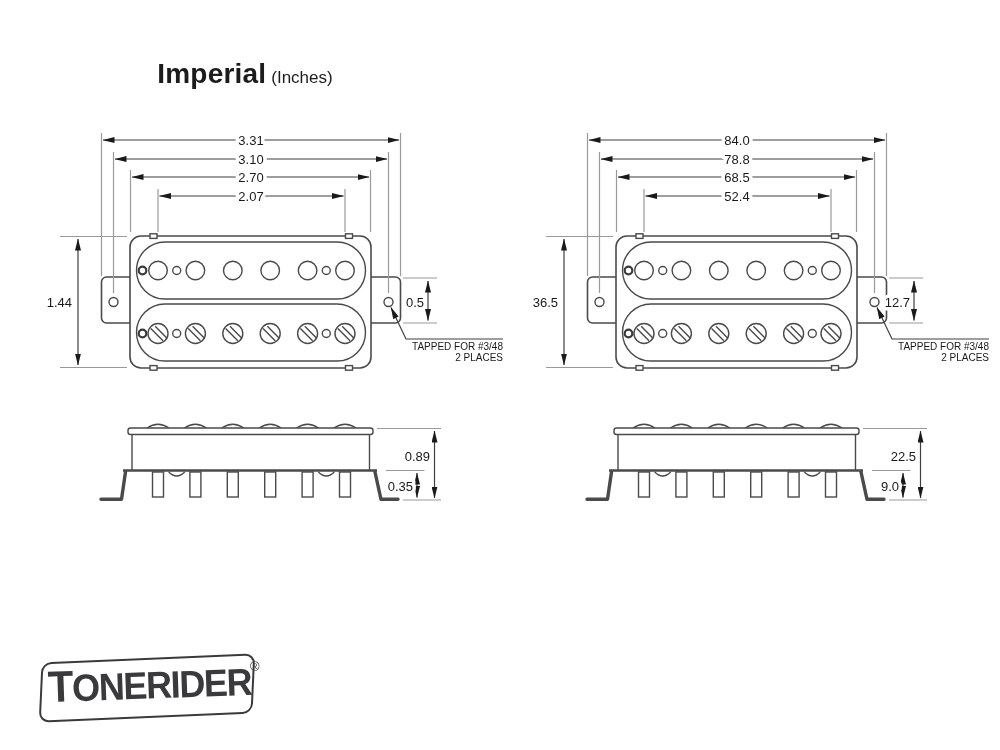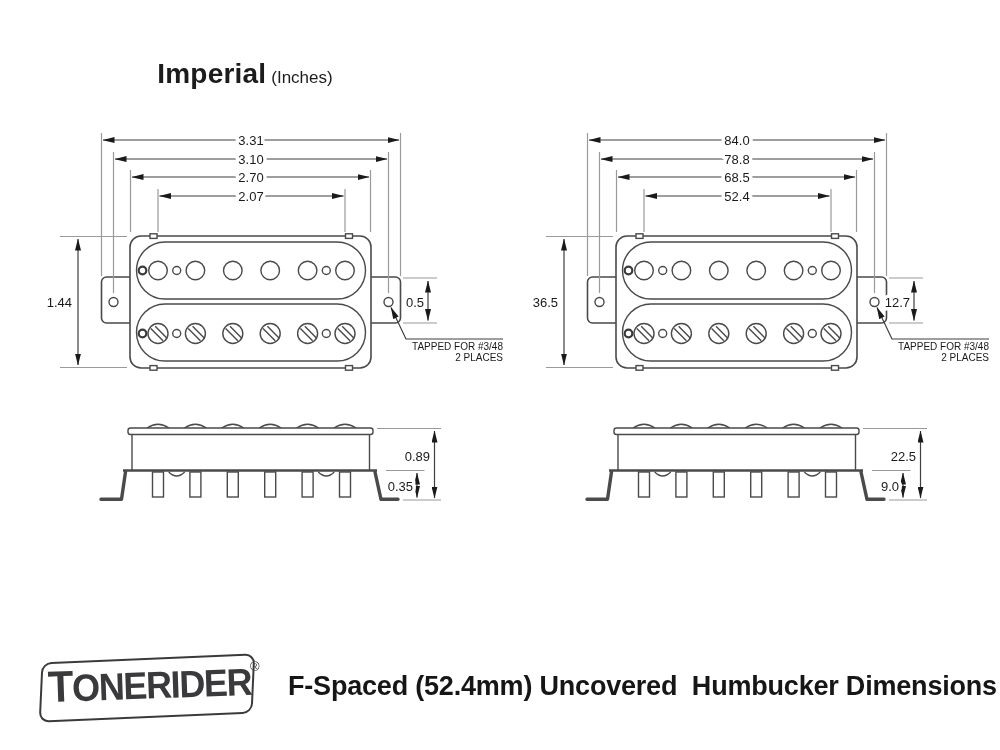--- a/index.html
+++ b/index.html
@@ -181,15 +181,14 @@
       <text class="lbl end" x="916" y="460.5">22.5</text>
       <text class="lbl end" x="899" y="491">9.0</text>
       <text class="note end" x="989" y="350">TAPPED FOR #3/48</text>
       <text class="note end" x="989" y="361">2 PLACES</text>
     </g>
   </svg>
 
   <div class="logo-box"></div>
   <div class="brand">TONERIDER</div>
   <div class="reg">®</div>
-  <div class="caption">F-Spaced (52.4mm) Uncovered  Humbucker Dimensions</div>
 
 </div>
 
 </body></html>

